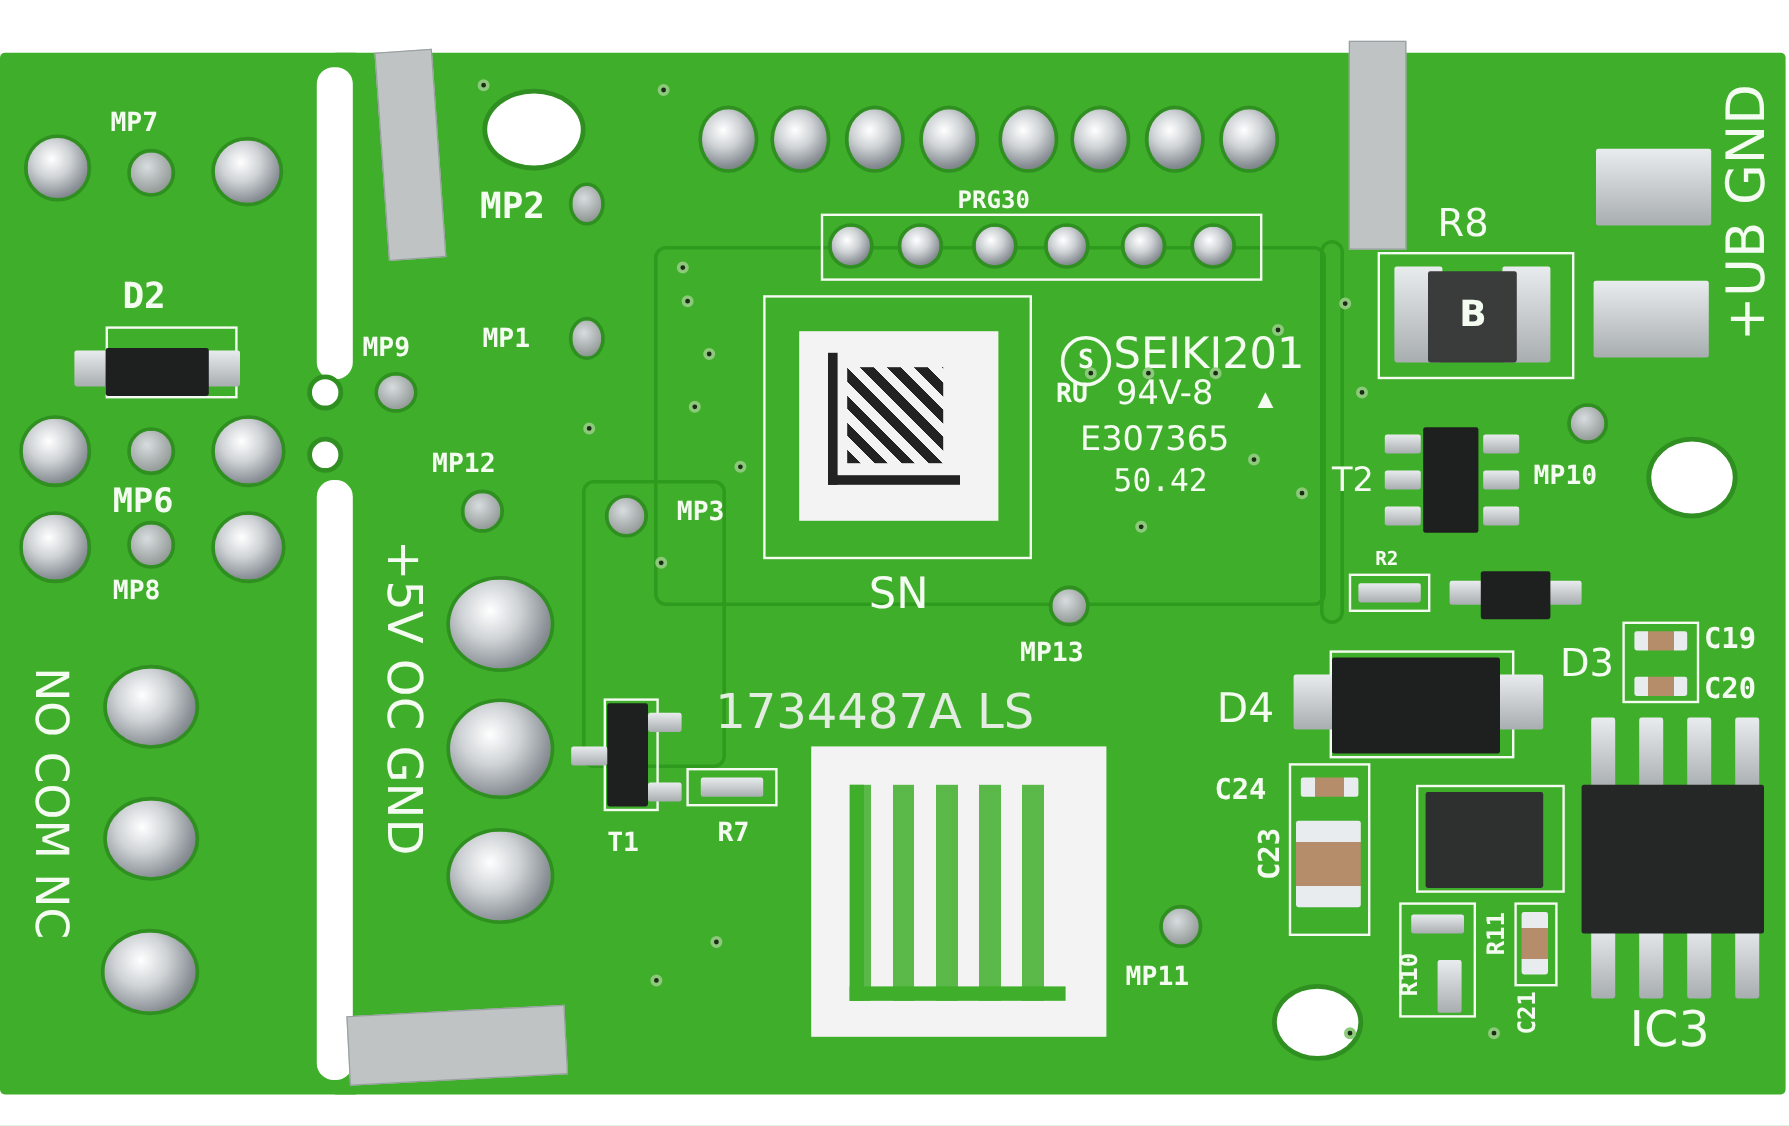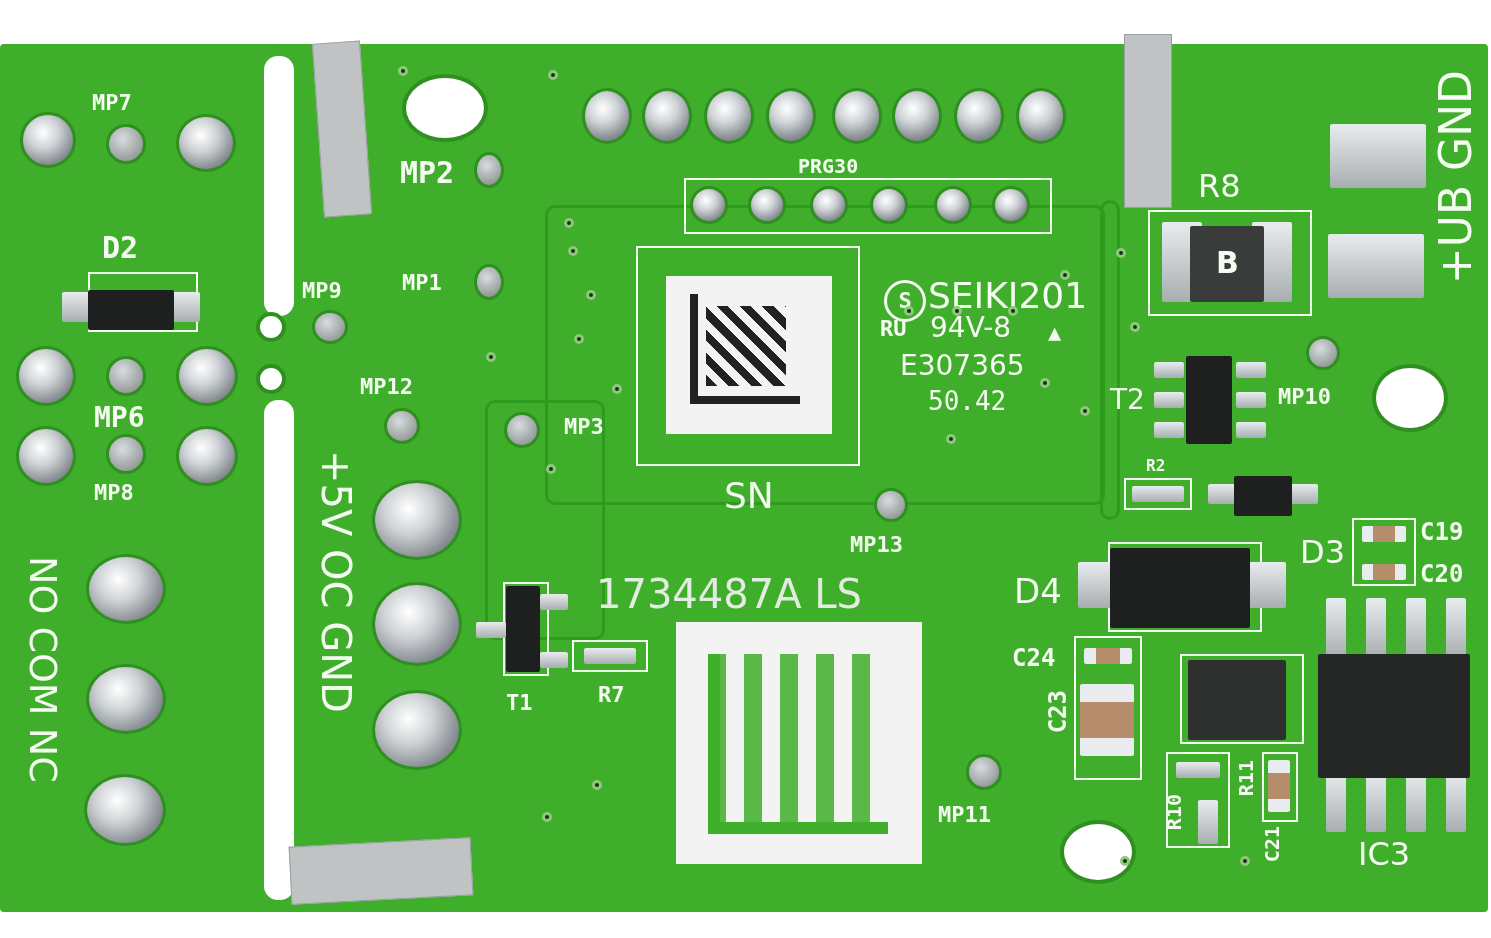--- a/index.html
+++ b/index.html
@@ -209,21 +209,21 @@
   <div class="smdpad" style="left:1326px;top:598px;width:20px;height:60px;"></div>
   <div class="smdpad" style="left:1366px;top:598px;width:20px;height:60px;"></div>
   <div class="smdpad" style="left:1406px;top:598px;width:20px;height:60px;"></div>
   <div class="smdpad" style="left:1446px;top:598px;width:20px;height:60px;"></div>
   <div class="smdpad" style="left:1326px;top:772px;width:20px;height:60px;"></div>
   <div class="smdpad" style="left:1366px;top:772px;width:20px;height:60px;"></div>
   <div class="smdpad" style="left:1406px;top:772px;width:20px;height:60px;"></div>
   <div class="smdpad" style="left:1446px;top:772px;width:20px;height:60px;"></div>
 </div>
 <div class="ic" style="left:1318px;top:654px;width:152px;height:124px;background:#252626;"></div>
-<div class="silk" style="left:1358px;top:838px;font-size:32px;font-weight:normal;font-family:'DejaVu Sans',sans-serif;">IC3</div>
+<div class="silk" style="left:1358px;top:838px;font-size:41px;font-weight:normal;font-family:'DejaVu Sans',sans-serif;">IC3</div>
 
 <div>
   <div class="via" style="left:398px;top:66px;"></div>
   <div class="via" style="left:548px;top:70px;"></div>
   <div class="via" style="left:564px;top:218px;"></div>
   <div class="via" style="left:568px;top:246px;"></div>
   <div class="via" style="left:586px;top:290px;"></div>
   <div class="via" style="left:574px;top:334px;"></div>
   <div class="via" style="left:612px;top:384px;"></div>
   <div class="via" style="left:486px;top:352px;"></div>

